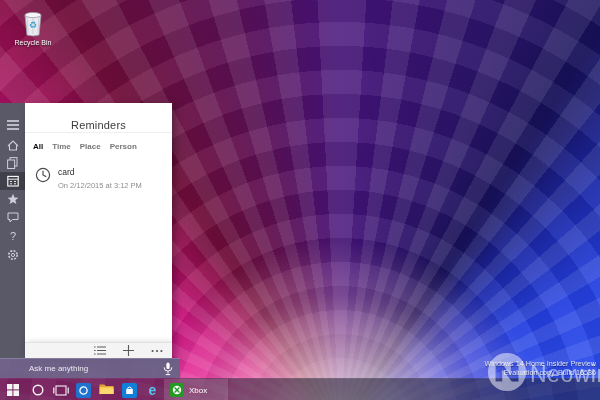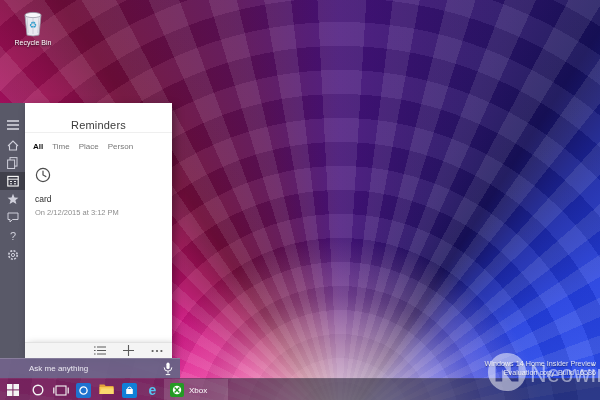--- a/index.html
+++ b/index.html
@@ -33,23 +33,23 @@
   .rail-item{position:absolute;left:0;width:25px;height:18px;display:flex;align-items:center;justify-content:center;cursor:pointer;}
   .rail-item.active{background:rgba(0,0,0,.28);}
   .rail-item svg{display:block;}
 
   .panel{position:absolute;left:25px;top:103px;width:147px;height:239px;background:#fff;
     box-shadow:3px 3px 8px rgba(0,0,0,.35);}
   .panel-title{position:absolute;top:16px;left:0;width:100%;text-align:center;
     font-size:11px;color:#3a3a3a;letter-spacing:.2px;}
   .panel-sep{position:absolute;top:29px;left:0;width:100%;border-top:1px solid #efefef;}
   .tabs{position:absolute;top:39px;left:8px;display:flex;gap:9px;font-size:8px;color:#777;}
-  .tab{cursor:pointer;}
+  .tab{cursor:pointer;font-weight:bold;}
   .tab.active{color:#0a0a0a;font-weight:bold;}
-  .reminder{position:absolute;top:64px;left:10px;display:flex;gap:7px;align-items:flex-start;cursor:pointer;flex-direction:column;}
+  .reminder{position:absolute;top:64px;left:10px;display:flex;gap:7px;align-items:flex-start;cursor:pointer;}
   .reminder .title{font-size:8.5px;color:#2e2e2e;}
   .reminder .details{font-size:7.5px;color:#8d8d8d;margin-top:4px;}
 
   .panel-footer{position:absolute;left:25px;top:342px;width:147px;height:16px;
     background:#f4f4f4;border-top:1px solid #e2e2e2;box-sizing:border-box;
     display:flex;align-items:center;justify-content:flex-end;gap:17px;padding-right:9px;
     box-shadow:3px 3px 8px rgba(0,0,0,.35);}
   .footer-btn{display:flex;align-items:center;cursor:pointer;}
 
   

